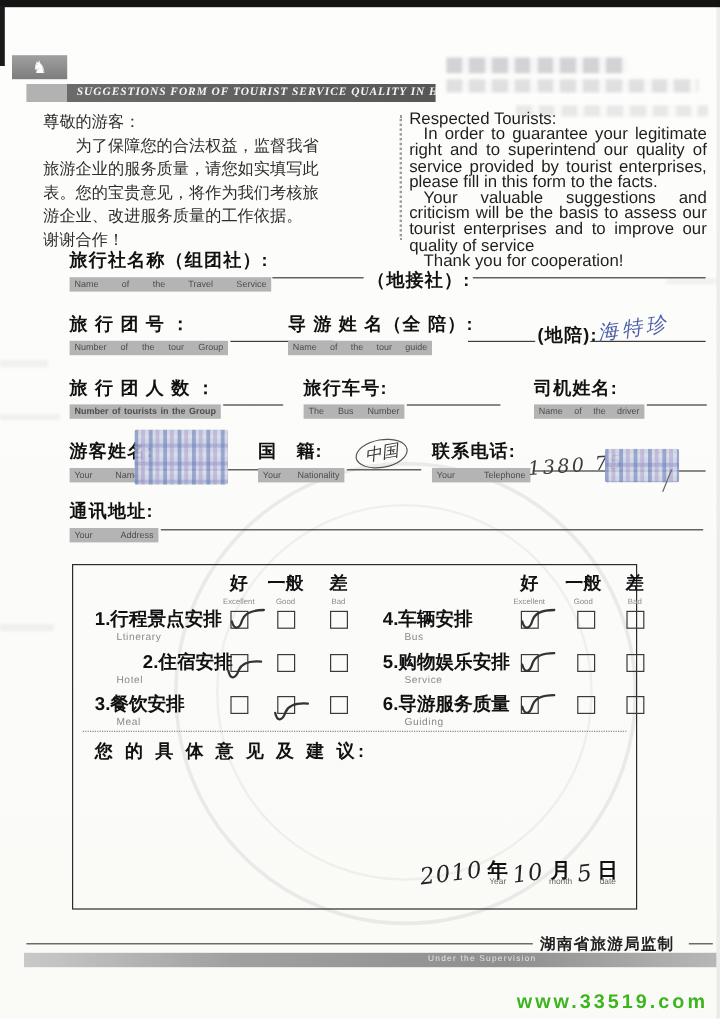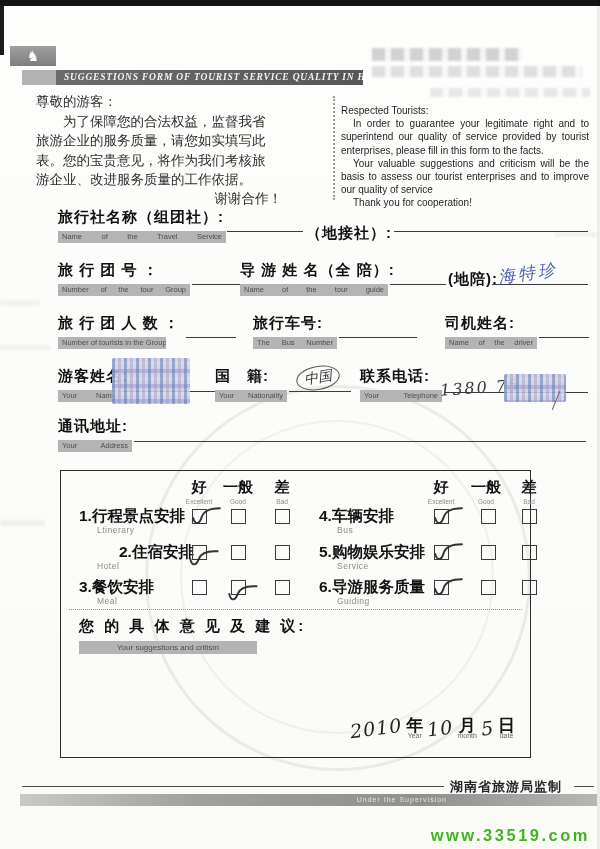--- a/index.html
+++ b/index.html
@@ -22,24 +22,24 @@
   .title{position:absolute;left:60px;top:42px;font-size:21px;font-weight:700;color:#151515;letter-spacing:0.5px;z-index:2;white-space:nowrap;}
   .subtitle-bar{position:absolute;left:22px;top:70px;width:341px;height:15px;z-index:2;
         background:linear-gradient(90deg,#b2b2b2 0 34px,#6b6b6b 34px,#575757 100%);
         color:#f4f4f4;font-family:"Liberation Serif",serif;font-style:italic;font-weight:700;
         font-size:9.5px;line-height:15px;padding-left:42px;box-sizing:border-box;letter-spacing:0.8px;white-space:nowrap;overflow:hidden;}
   .ghost{position:absolute;background:repeating-linear-gradient(90deg,rgba(115,115,125,0.30) 0 13px,rgba(115,115,125,0.05) 13px 19px);filter:blur(1.2px);border-radius:1px;z-index:1;}
   
   .cn-letter{position:absolute;left:36px;top:92px;width:294px;z-index:2;
         font-family:"Liberation Serif",serif;font-size:13.5px;line-height:19.5px;color:#2d2d2d;}
   .cn-letter .ind{text-indent:2em;}
-  .cn-letter .close{text-align:right;padding-right:48px;font-family:Liberation Mono, monospace;}
+  .cn-letter .close{padding-right:48px;}
   .v-divider{position:absolute;left:333px;top:96px;height:104px;border-left:2px dotted #9a9a9a;z-index:1;}
   .en-letter{position:absolute;left:341px;top:92px;width:248px;z-index:2;
-        font-size:10px;line-height:13.2px;color:#1f1f1f;text-align:justify;margin-top:12px;}
+        font-size:14px;line-height:13.2px;color:#1f1f1f;text-align:justify;}
   .en-letter p{margin:0;}
   .en-letter p.ind{text-indent:12px;}
   
   .f-label{position:absolute;font-size:15px;font-weight:700;color:#111;letter-spacing:1px;white-space:nowrap;z-index:2;}
   .gsub{position:absolute;background:#b4b4b4;color:#4e4e4e;font-size:7.5px;line-height:11px;height:12px;
         padding:0 4px;box-sizing:border-box;text-align:justify;text-align-last:justify;white-space:nowrap;overflow:hidden;z-index:2;}
   .uline{position:absolute;border-bottom:1.2px solid #3c3c3c;z-index:2;}
   .hand{font-family:"DejaVu Serif",serif;font-style:italic;z-index:3;position:absolute;white-space:nowrap;}
   .hand-blue{color:#4a5fa8;font-size:17px;letter-spacing:3px;transform:rotate(-8deg);}
   .hand-ink{color:#3b3b3b;}
@@ -126,28 +126,28 @@
   <div class="f-label" style="left:58px;top:208px;">旅行社名称（组团社）:</div>
   <div class="gsub" style="left:58px;top:231px;width:168px;">Name of the Travel Service</div>
   <div class="uline" style="left:227px;top:231px;width:76px;"></div>
   <div class="f-label" style="left:306px;top:224px;">（地接社）:</div>
   <div class="uline" style="left:394px;top:231px;width:194px;"></div>
 
   <div class="f-label" style="left:58px;top:261px;">旅 行 团 号 ：</div>
   <div class="gsub" style="left:58px;top:284px;width:132px;">Number of the tour Group</div>
   <div class="uline" style="left:192px;top:284px;width:86px;"></div>
   <div class="f-label" style="left:240px;top:261px;">导 游 姓 名（全 陪）:</div>
-  <div class="gsub" style="left:240px;top:284px;width:148px;">Name of the tour guide</div>
+  <div class="gsub" style="left:240px;top:284px;width:120px;">Name of the tour guide</div>
   <div class="uline" style="left:390px;top:284px;width:56px;"></div>
   <div class="f-label" style="left:448px;top:270px;text-align:center;">(地陪):</div>
   <div class="hand hand-blue" style="left:498px;top:262px;">海特珍</div>
   <div class="uline" style="left:492px;top:284px;width:96px;"></div>
 
   <div class="f-label" style="left:58px;top:314px;">旅 行 团 人 数 ：</div>
-  <div class="gsub" style="left:58px;top:337px;width:108px;">Number of tourists in the Group</div>
+  <div class="gsub" style="left:58px;top:337px;width:126px;font-weight:bold;">Number of tourists in the Group</div>
   <div class="uline" style="left:186px;top:337px;width:50px;"></div>
   <div class="f-label" style="left:253px;top:314px;">旅行车号:</div>
   <div class="gsub" style="left:253px;top:337px;width:84px;">The Bus Number</div>
   <div class="uline" style="left:339px;top:337px;width:78px;"></div>
   <div class="f-label" style="left:445px;top:314px;">司机姓名:</div>
   <div class="gsub" style="left:445px;top:337px;width:92px;">Name of the driver</div>
   <div class="uline" style="left:539px;top:337px;width:50px;"></div>
 
   <div class="f-label" style="left:58px;top:367px;">游客姓名:</div>
   <div class="gsub" style="left:58px;top:390px;width:62px;">Your Name</div>
@@ -263,21 +263,20 @@
           <svg viewBox="0 0 30 24">
             <path d="M3 11 C5 18 9 17 11 10 C13 4 19 2 28 2"></path>
           </svg>
         </span>
       <span class="cbox" style="left:420px;top:109px;"></span>
       <span class="cbox" style="left:461px;top:109px;"></span>
     </div>
 
     <div class="dotted-sep"></div>
     <div class="sg-label">您 的 具 体 意 见 及 建 议:</div>
-    <div class="sg-sub">Your suggestions and critism</div>
 
     <div class="dateline">
       <span class="hnum">2010</span>
       <span class="d-unit">
         <span class="d-char">年</span>
         <span class="d-sub">Year</span>
       </span>
       <span class="hnum">10</span>
       <span class="d-unit">
         <span class="d-char">月</span>

